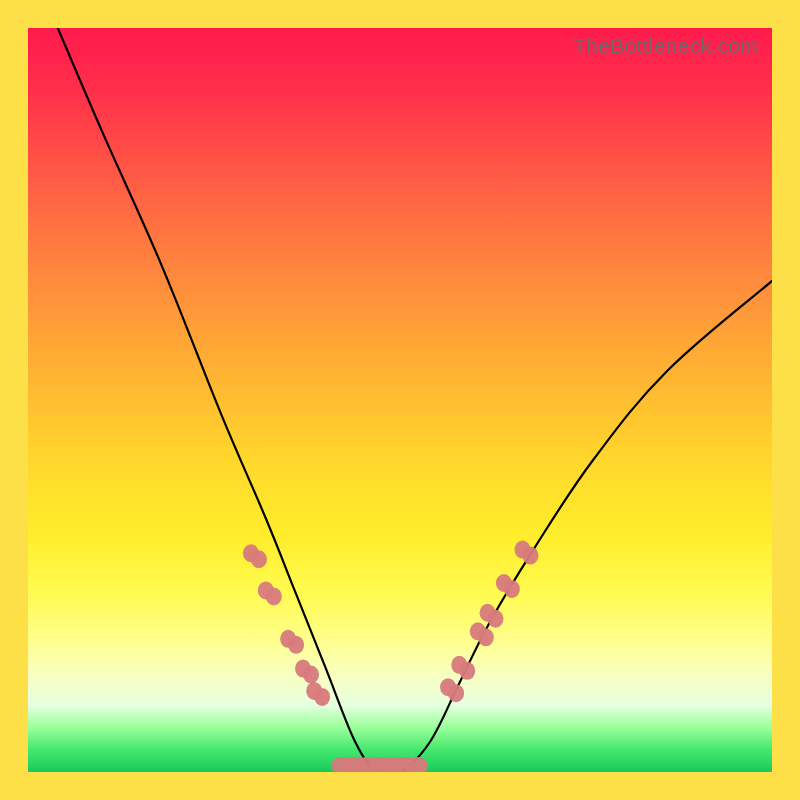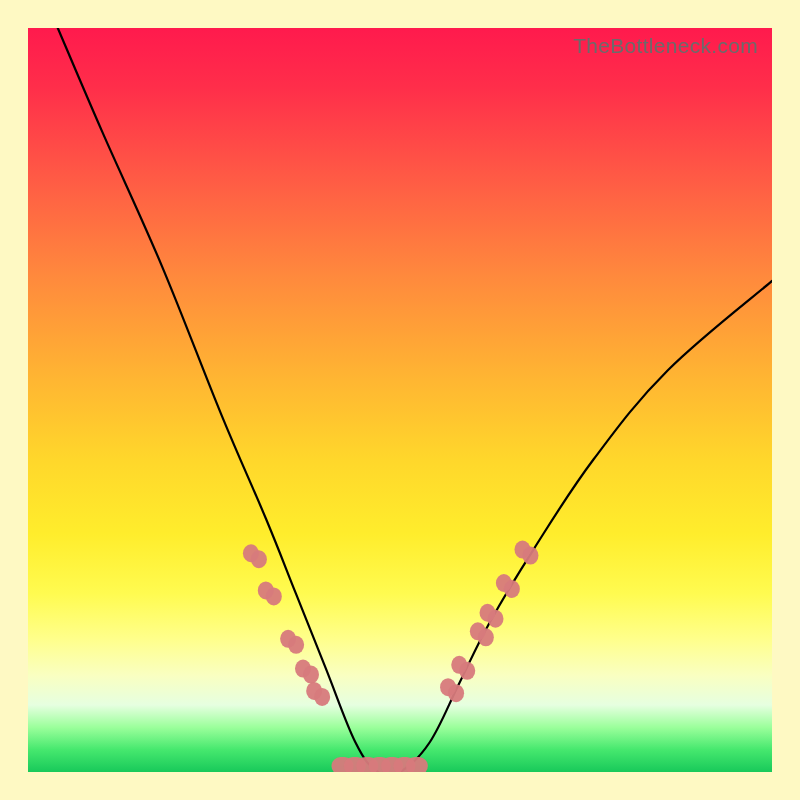--- a/index.html
+++ b/index.html
@@ -9,21 +9,21 @@
     height: 800px;
     overflow: hidden;
     background: #000;
     font-family: Arial, Helvetica, sans-serif;
   }
   .frame {
     position: absolute;
     left: 0; top: 0;
     width: 800px;
     height: 800px;
-    background: #fef9c3;
+    background: #fde047;
   }
   .plot {
     position: absolute;
     left: 28px;
     top: 28px;
     width: 744px;
     height: 744px;
     overflow: hidden;
   }
   .gradient {

